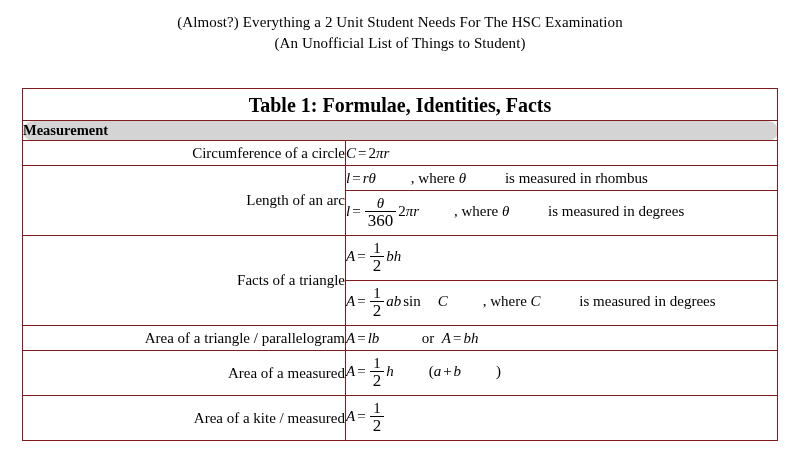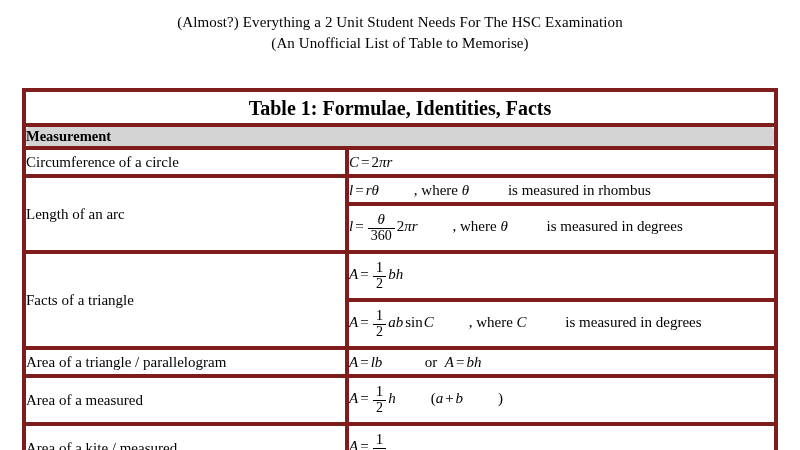--- a/index.html
+++ b/index.html
@@ -31,21 +31,21 @@
     left: 22px;
     top: 88px;
     width: 756px;
   }
   table.formula-table {
     width: 100%;
     border-collapse: collapse;
     table-layout: fixed;
   }
   table.formula-table td {
-    border: 4px solid #7f1d1d;
+    border: 1px solid #7f1d1d;
     padding: 0;
     vertical-align: middle;
     background: #ffffff;
   }
   .col-label { width: 323px; }
 
   
   .table-caption-cell {
     text-align: center;
     font-weight: bold;
@@ -64,38 +64,39 @@
     height: 19px;
     padding: 1px 0 1px 8px;
     border-radius: 10px;
   }
 
   
   .label-cell {
     font-size: 15px;
     line-height: 19px;
     padding: 3px 4px 3px 22px;
+    text-align: right;
   }
 
   
   .formula-cell {
     font-size: 15px;
     line-height: 19px;
     padding: 3px 6px 3px 8px;
     white-space: nowrap;
   }
   .h-simple { height: 24px; }
   .h-frac   { height: 44px; }
 
   
   .math { font-style: italic; }
   .math .op { font-style: normal; padding: 0 2px; }
   .math .num { font-style: normal; }
   .roman { font-style: normal; margin-left: 35px; }
-  .fn { font-style: normal; padding-left: 2px; padding-right: 1px; margin-top: 8px; }
+  .fn { font-style: normal; padding-left: 2px; padding-right: 17px; margin-top: 8px; }
   .sym { font-style: italic; }
 
   .frac {
     display: inline-block;
     vertical-align: middle;
     text-align: center;
     font-style: normal;
     line-height: 1.02;
     margin: 0 2px;
     position: relative;
@@ -103,32 +104,32 @@
   }
   .frac .top {
     display: block;
     padding: 0 3px 0px 3px;
     border-bottom: 1px solid #000;
     font-size: 15px;
   }
   .frac .bot {
     display: block;
     padding: 0px 3px 0 3px;
-    font-size: 14px;
+    font-size: 17px;
   }
   .frac.greek .top { font-style: italic; }
 
   .clipped-row td { border-bottom: none; }
 </style>
 </head>
 <body>
 
 <div class="doc-title">
   <span class="line">(Almost?) Everything a 2 Unit Student Needs For The HSC Examination</span>
-  <span class="line">(An Unofficial List of Table to Memorise)</span>
+  <span class="line">(An Unofficial List of Things to Student)</span>
 </div>
 
 <div class="table-wrap">
   <table class="formula-table">
     <colgroup>
       <col class="col-label">
       <col>
     </colgroup>
     <tbody>
 

